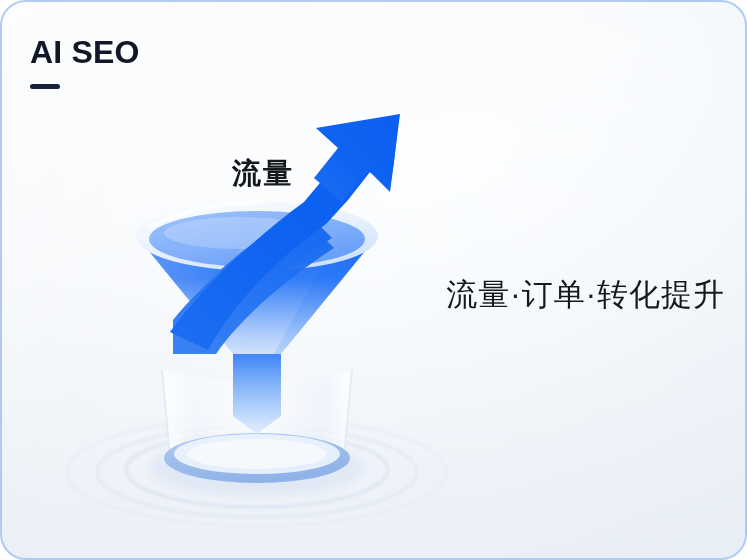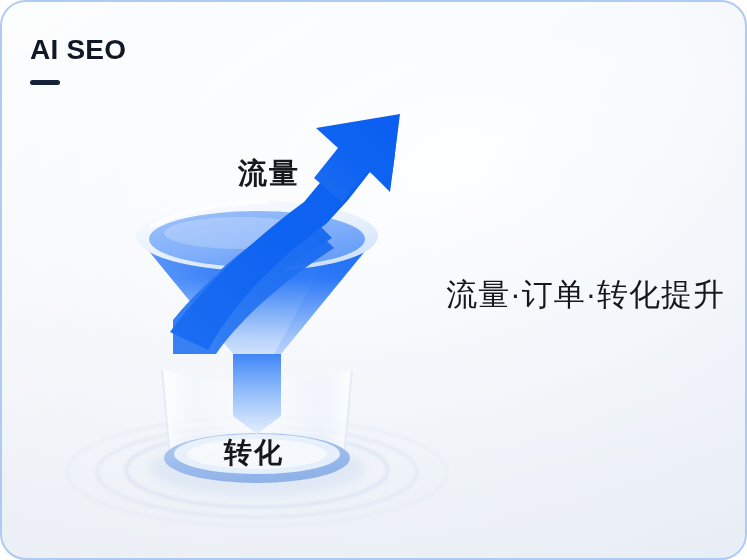--- a/index.html
+++ b/index.html
@@ -32,21 +32,21 @@
   }
 
   
   .title-block {
     position: absolute;
     left: 28px;
     top: 34px;
     z-index: 8;
   }
   .brand-title {
-    font-size: 28px;
+    font-size: 32px;
     font-weight: 700;
     letter-spacing: 0.2px;
     color: #101726;
     line-height: 1;
     margin: 0;
     white-space: nowrap;
   }
   .brand-rule {
     margin-top: 16px;
     width: 30px;
@@ -82,21 +82,21 @@
   
   .lbl {
     position: absolute;
     font-weight: 700;
     color: #15181d;
     letter-spacing: 2px;
     z-index: 9;
     white-space: nowrap;
   }
   .lbl-traffic {
-    left: 236px;
+    left: 230px;
     top: 152px;
     font-size: 29px;
   }
   .lbl-convert {
     left: 222px;
     top: 432px;
     font-size: 28px;
   }
 </style>
 </head>
@@ -256,15 +256,14 @@
 
       <g>
         <path d="M398 112 L388 190 L366 168 L340 200 L312 176 L336 146 L314 126 Z" fill="url(#arrowGrad)"></path>
       </g>
 
       <path d="M150 224 Q200 200 262 200" fill="none" stroke="#ffffff" stroke-width="4" opacity="0.75" stroke-linecap="round"></path>
     </svg>
   </div>
 
   <div class="lbl lbl-traffic">流量</div>
-  <div class="lbl lbl-convert">转化</div>
 
 </div>
 
 </body></html>

